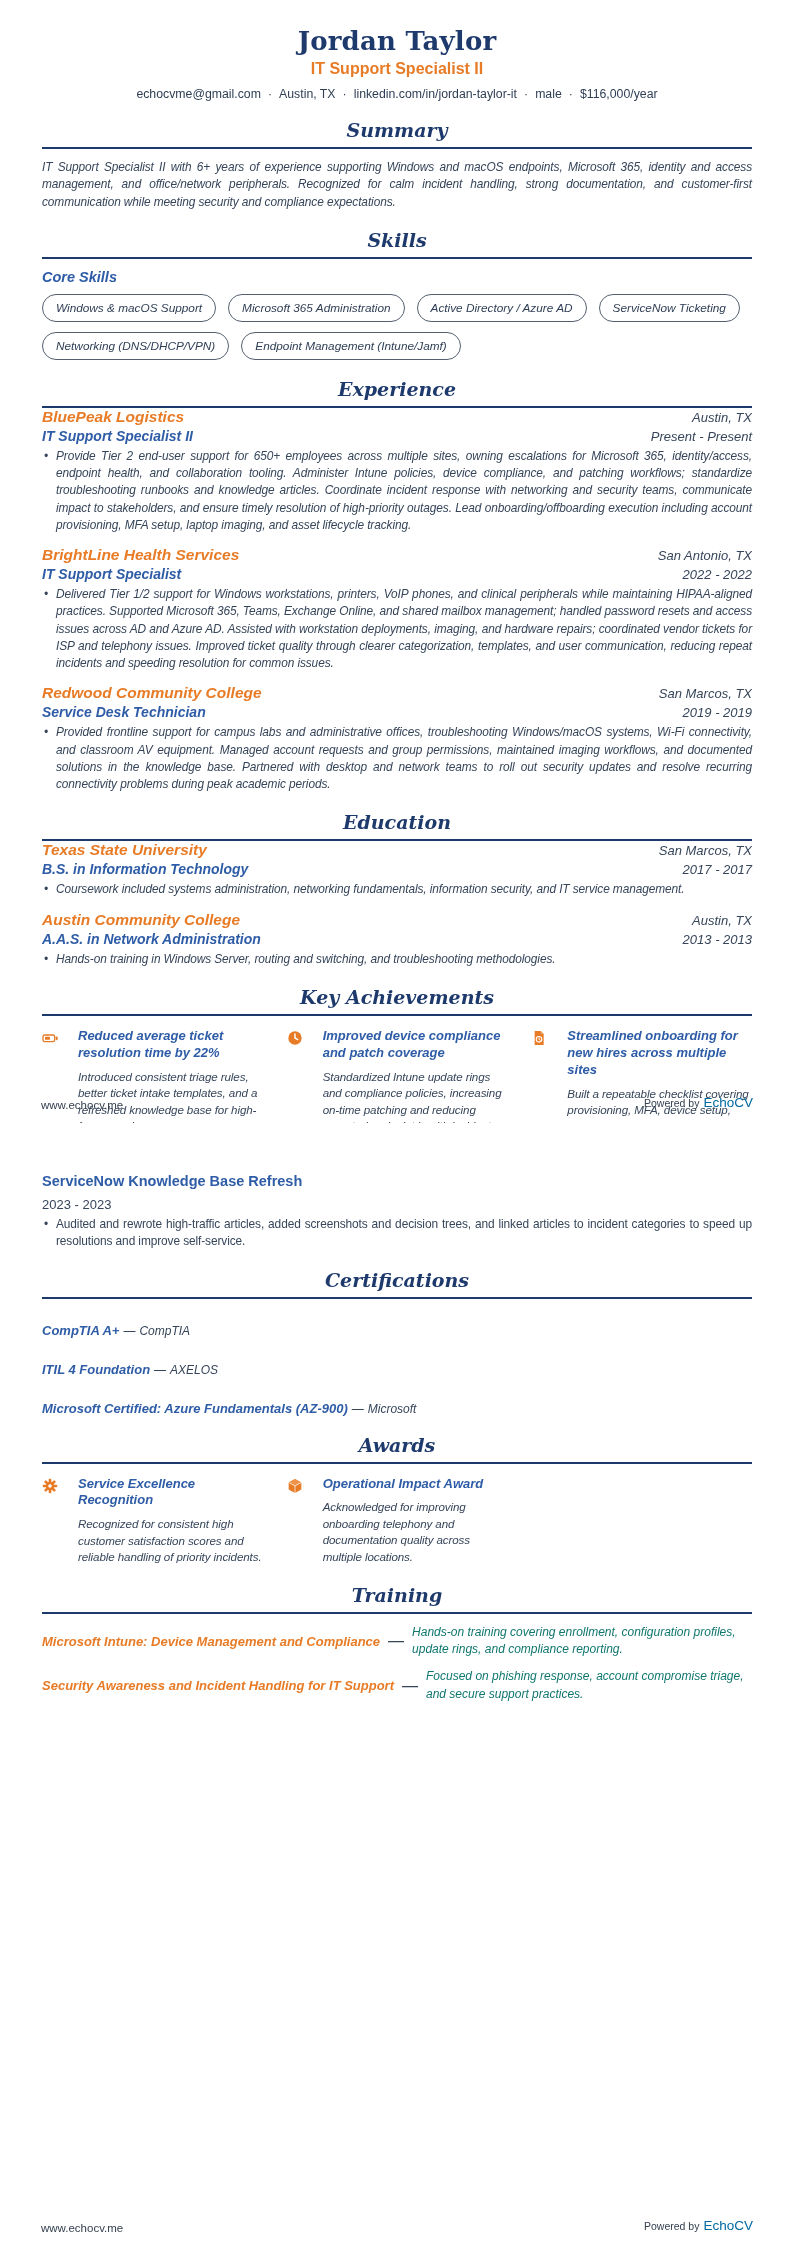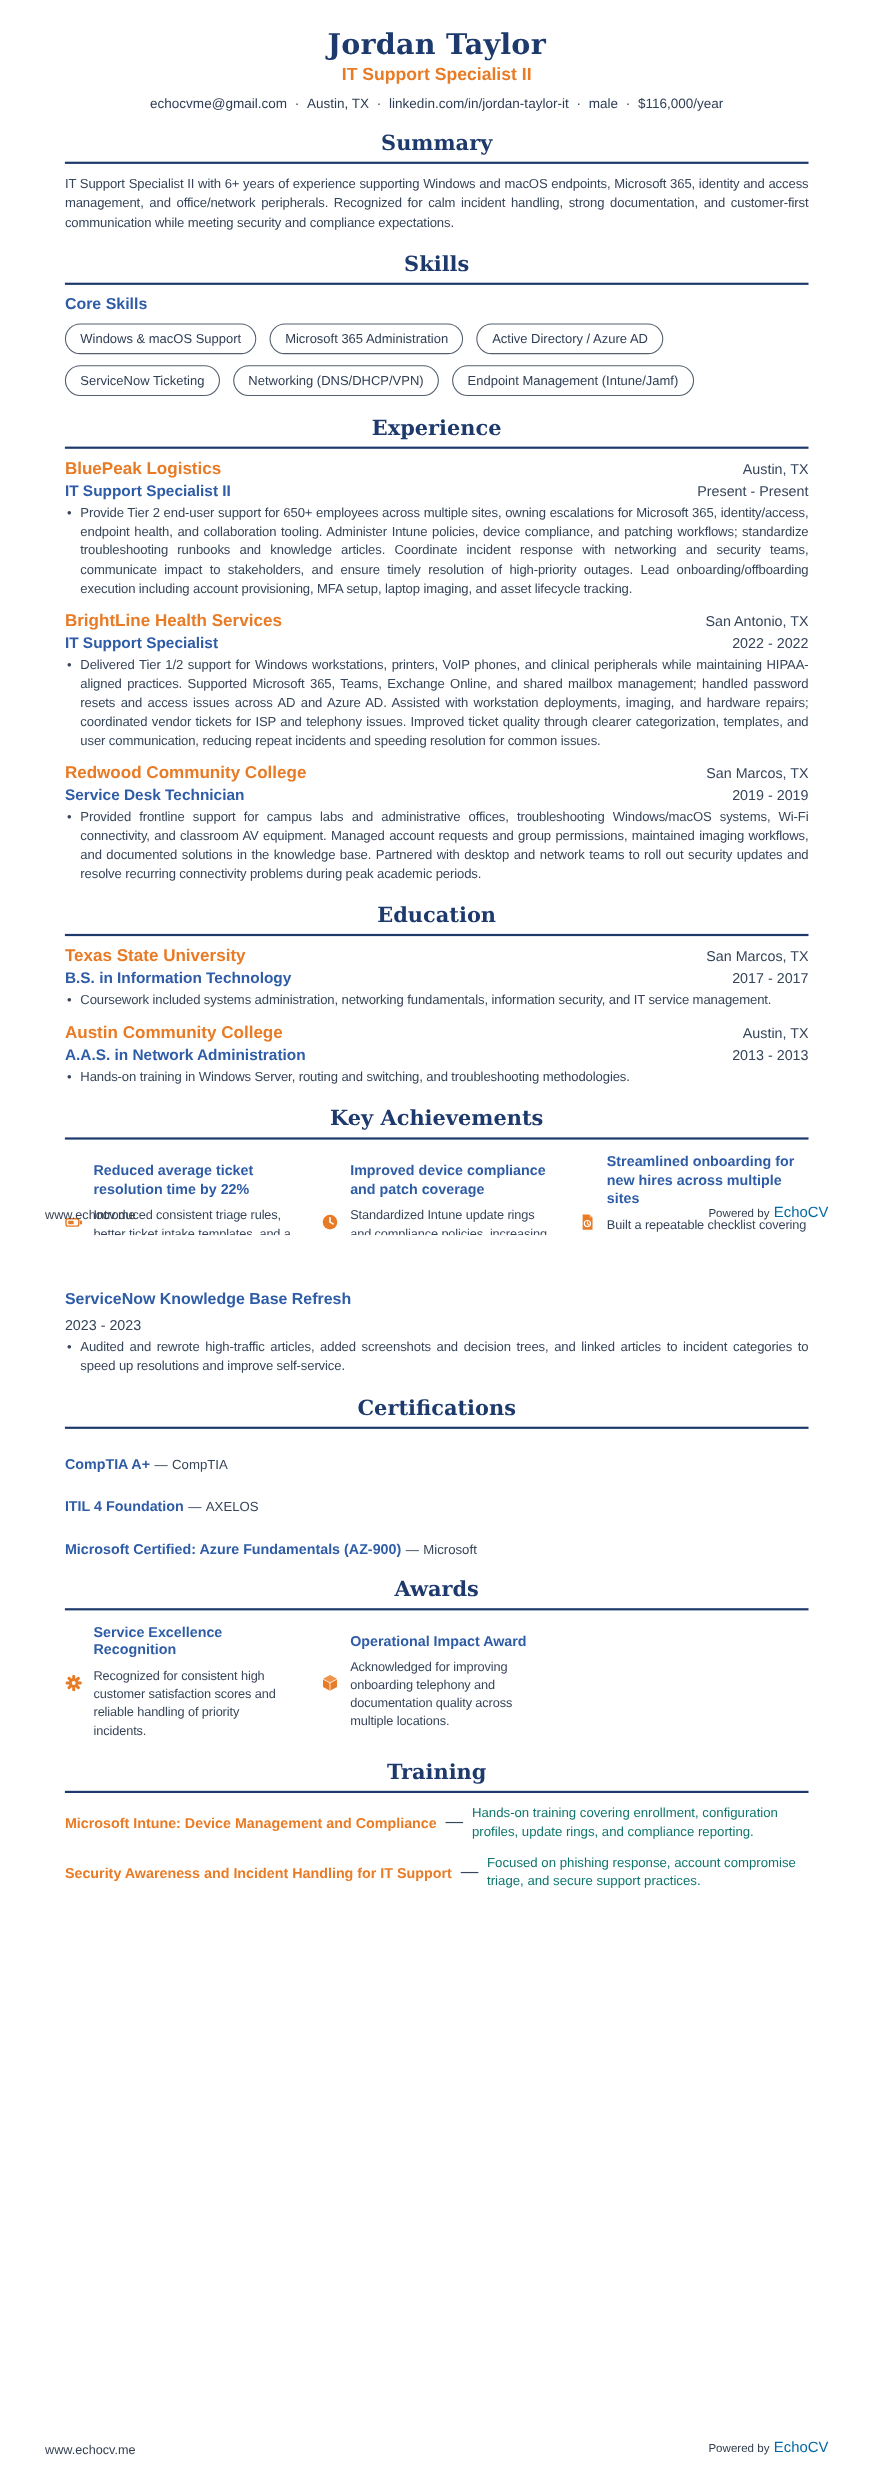--- a/index.html
+++ b/index.html
@@ -5,70 +5,70 @@
   * { margin:0; padding:0; box-sizing:border-box; }
   html,body { background:#ffffff; }
   body {
     width:794px;
     font-family:"Liberation Sans","DejaVu Sans",sans-serif;
     color:#36455a;
   }
   .page {
     position:relative;
     width:794px; height:1123px;
-    padding:26px 59px 0;
+    padding:26px 42px 0;
     overflow:hidden;
     background:#ffffff;
   }
   
   .name {
     font-family:"DejaVu Serif","Liberation Serif",serif;
     font-weight:700; font-size:26px; line-height:1.2;
     color:#1e3a6d; text-align:center; letter-spacing:.2px;
   }
   .role-title {
     margin-top:3px; text-align:center;
     font-size:16px; font-weight:600; color:#e87b26;
   }
   .contact {
     margin-top:9px; text-align:center;
     font-size:12.3px; color:#2f3e55;
   }
   .contact .sep { margin:0 7px; color:#2f3e55; }
   
-  .section { margin-top:18px; }
+  .section { margin-top:18px;font-style:italic; }
   .sec-h {
     font-family:"DejaVu Serif","Liberation Serif",serif;
     font-weight:700; font-size:19px; color:#1e3a6d; text-align:center;
   }
   .sec-rule { border:0; border-top:2px solid #1e3a6d; margin-top:6px; }
   .body-text, .bullet {
     font-size:11.9px; line-height:1.45; letter-spacing:-0.1px;
     color:#36455a; text-align:justify;
   }
   .summary-text { margin-top:10px; }
   
   .group-label { margin-top:10px; font-size:14.5px; font-weight:700; color:#2e5ca6; }
   .chips { display:flex; flex-wrap:wrap; gap:10px 12px; margin-top:9px; }
   .chip {
     border:1px solid #55606e; border-radius:14px;
     padding:6px 13px; font-size:11.8px; color:#2f3e55; background:#fff;
   }
   
-  .entry { margin-top:10px; }
+  .entry { }
   .entry + .entry { margin-top:12px; }
   .line1, .line2 { display:flex; justify-content:space-between; align-items:baseline; }
   .org { font-size:15.5px; font-weight:700; color:#e87b26; }
   .loc, .dates { font-size:13px; color:#36455a; }
   .pos { font-size:14px; font-weight:600; color:#2e5ca6; margin-top:2px; }
   .bullet { position:relative; padding-left:14px; margin-top:4px; }
   .bullet .mark { position:absolute; left:2px; top:0; }
   
   .tri-grid { display:grid; grid-template-columns:1fr 1fr 1fr; column-gap:24px; margin-top:12px; }
-  .card { display:flex; gap:10px;align-items:center; }
+  .card { display:flex; gap:20px; }
   .card-icon { width:16px; height:16px; flex:none; margin-top:2px; }
   .card-icon svg { width:16px; height:16px; display:block; }
   .card-title { font-size:13px; font-weight:700; color:#2e5ca6; line-height:1.3; }
   .card-text { margin-top:7px; font-size:11.6px; line-height:1.42; color:#36455a; text-align:left; letter-spacing:-0.1px; }
   
   .proj-title { margin-top:10px; font-size:14.5px; font-weight:600; color:#2e5ca6; }
   .proj-dates { margin-top:8px; text-align:left; font-size:13px; color:#36455a; }
   
   .cert-line { margin-top:24px; font-size:12px; color:#36455a; }
   .cert-name { font-size:13px; font-weight:700; color:#2e5ca6; }

